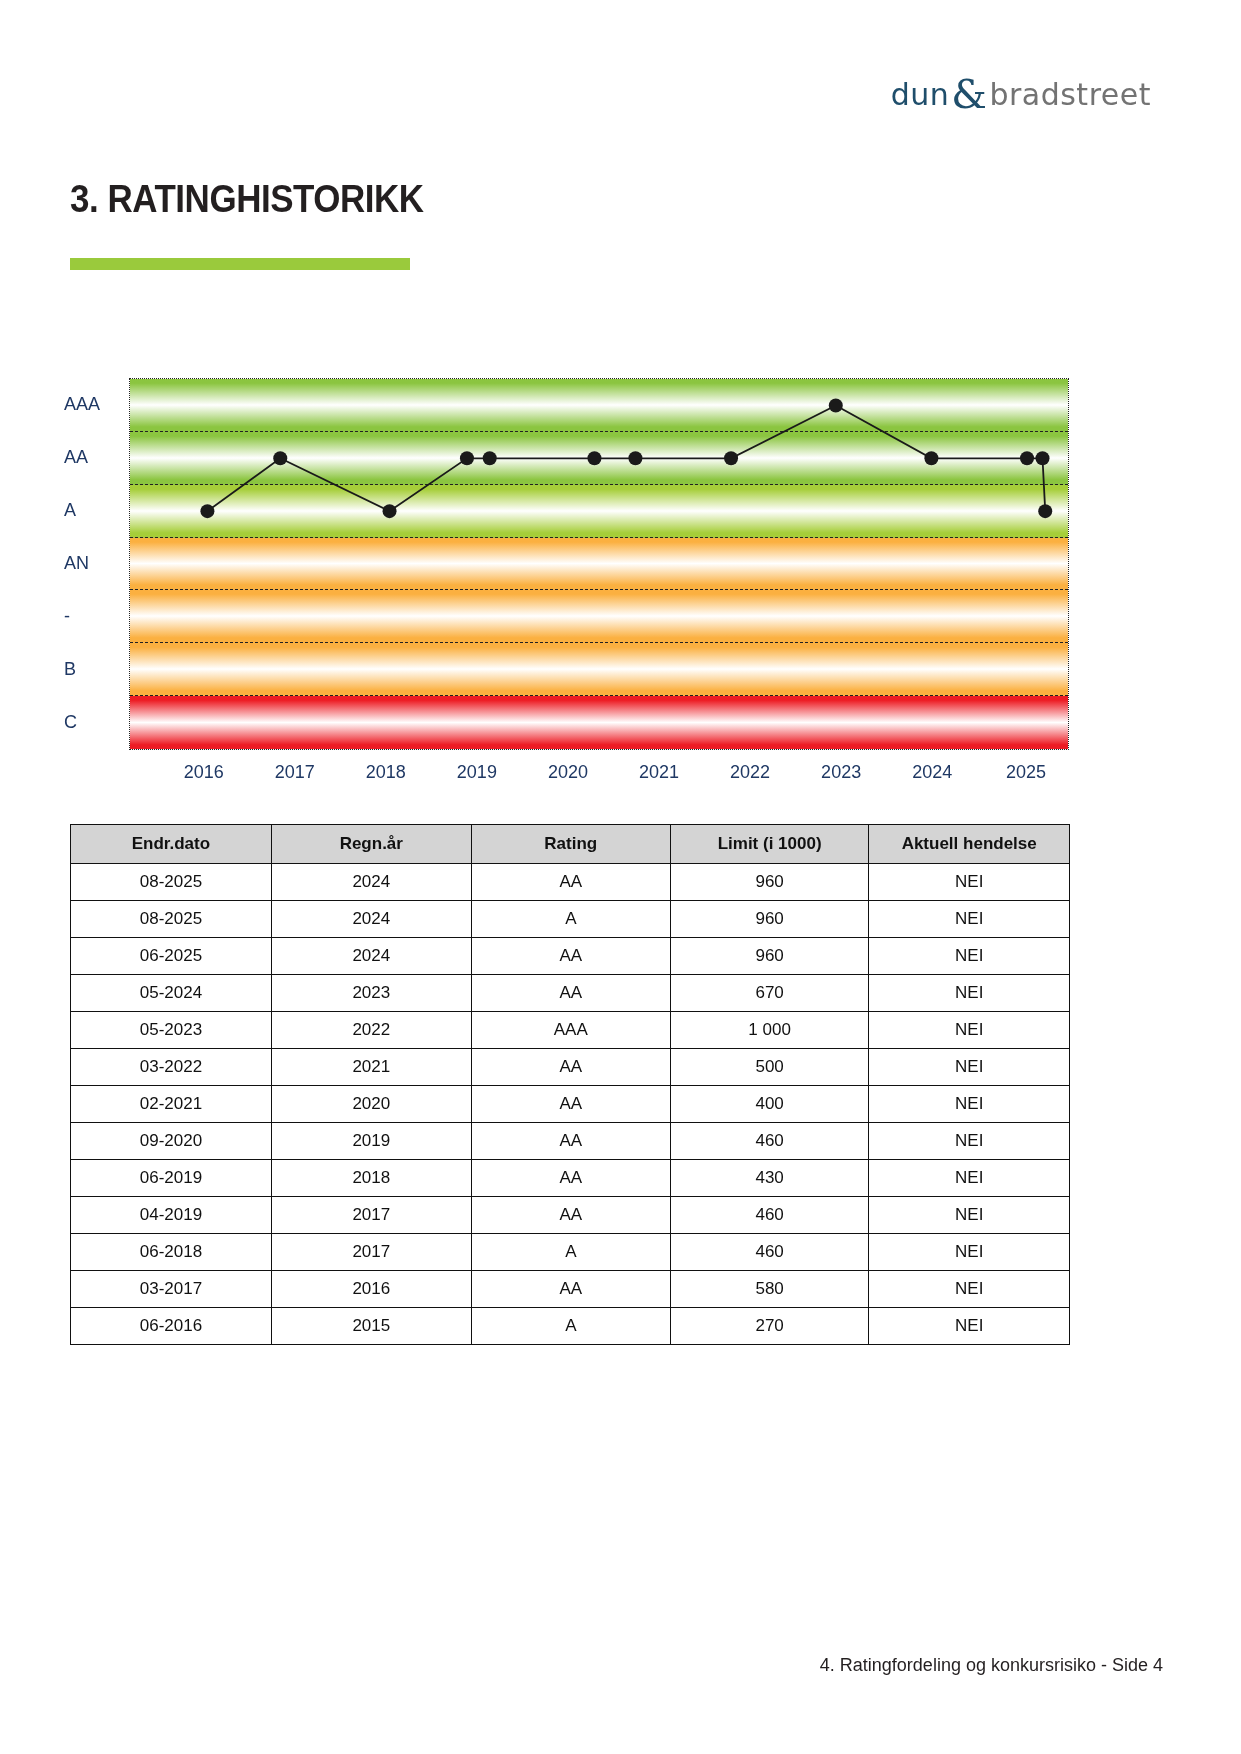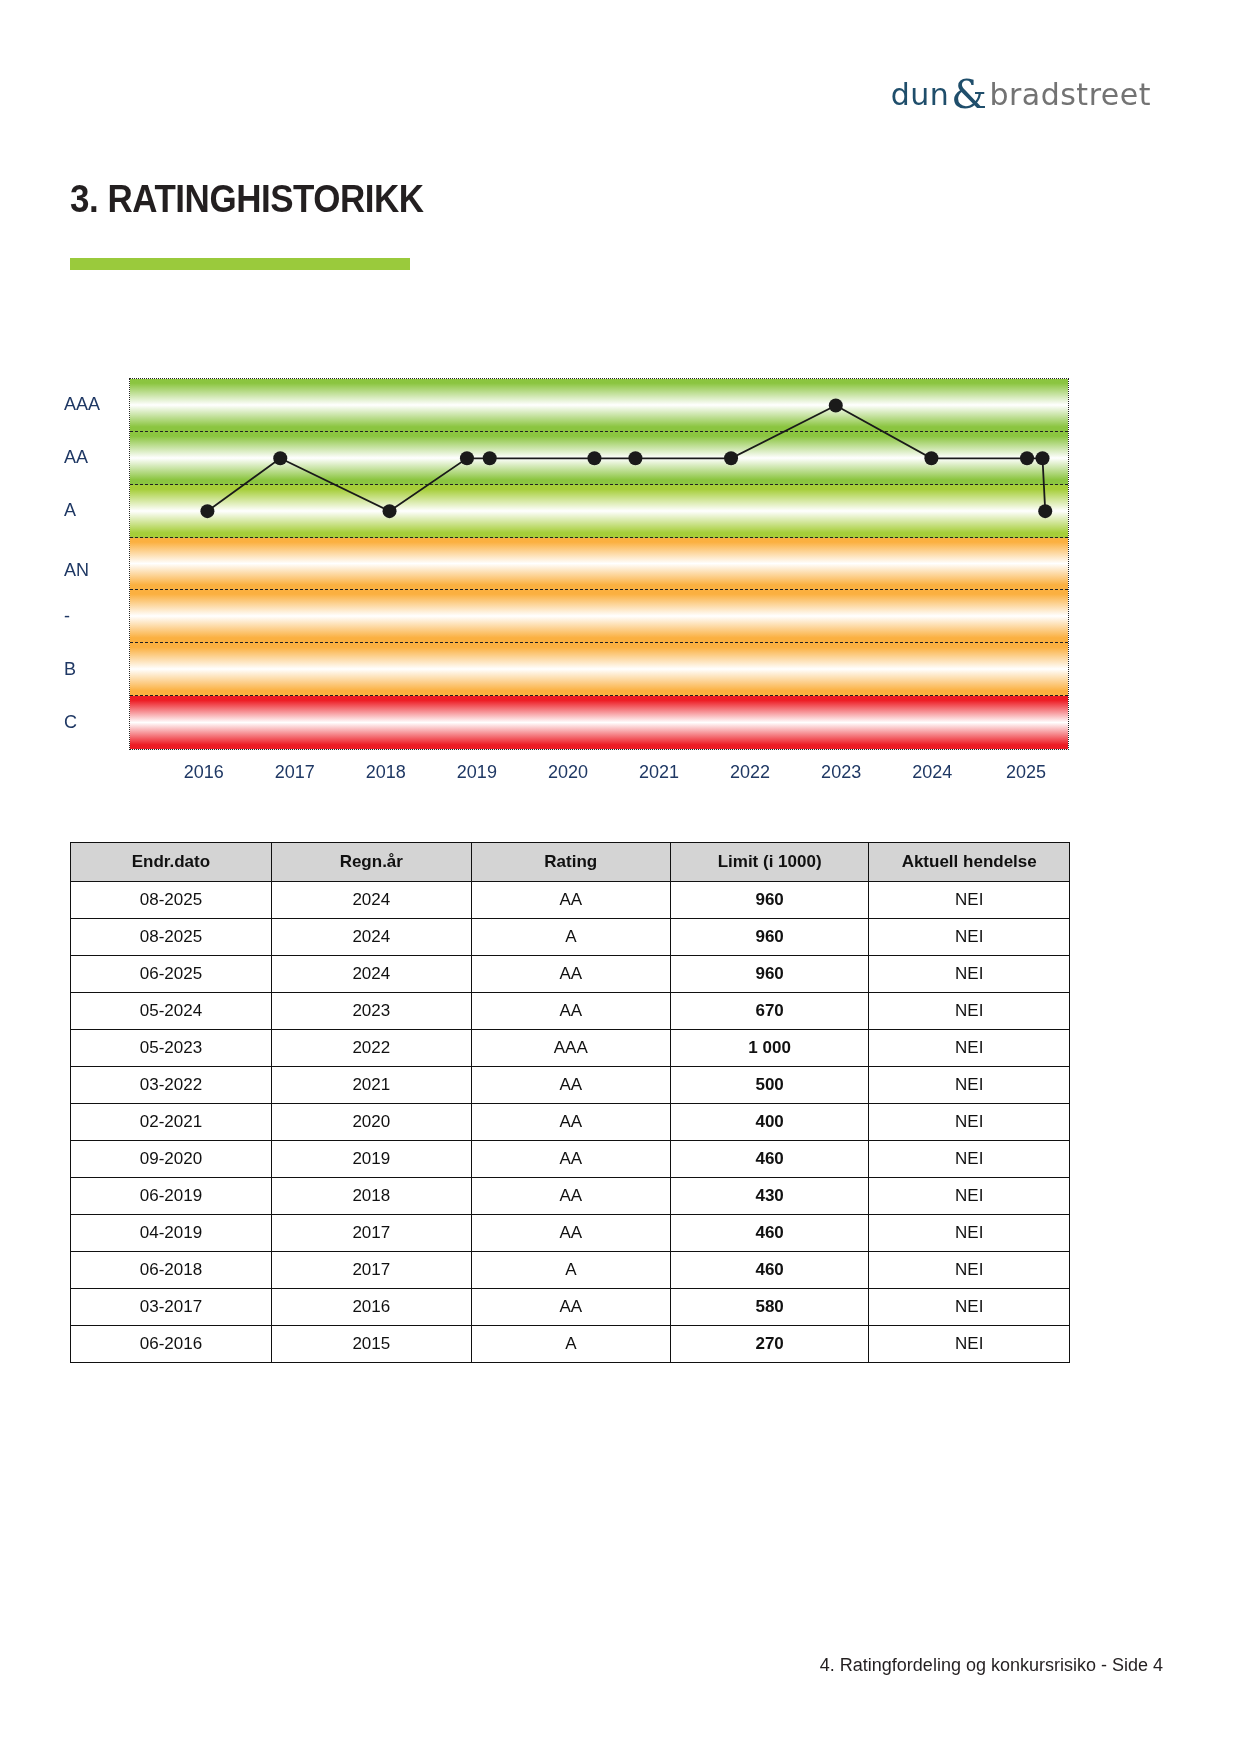--- a/index.html
+++ b/index.html
@@ -132,21 +132,21 @@
     top: 0;
     width: 100%;
     height: 100%;
     overflow: visible;
   }
 
   
   .rating-table {
     position: absolute;
     left: 70px;
-    top: 842px;
+    top: 824px;
     width: 1000px;
     border-collapse: collapse;
     font-size: 17px;
     color: #111;
   }
   .rating-table th {
     background: #d4d4d4;
     border: 1px solid #111;
     font-weight: bold;
     padding: 9px 4px;
@@ -155,21 +155,21 @@
   }
   .rating-table td {
     border: 1px solid #111;
     padding: 8px 4px;
     text-align: center;
     background: #fff;
   }
   .col-a { width: 200px; }
   .col-b { width: 200px; }
   .col-c { width: 200px; }
-  .col-d { width: 200px; font-weight: bold; }
+  .col-d { width: 200px; }
   .col-e { width: 200px; }
 
   
   .footer {
     position: absolute;
     right: 78px;
     bottom: 78px;
     font-size: 18px;
     color: #231f20;
     white-space: nowrap;
@@ -185,21 +185,21 @@
 </div>
 
 <div class="section-title">3. RATINGHISTORIKK</div>
 <div class="title-rule"></div>
 
 <div class="chart-wrap">
   <div class="y-labels">
       <div class="y-label" style="top: 26.4286px;">AAA</div>
       <div class="y-label" style="top: 79.2857px;">AA</div>
       <div class="y-label" style="top: 132.143px;">A</div>
-      <div class="y-label" style="top: 192px;">AN</div>
+      <div class="y-label" style="top: 185px;">AN</div>
       <div class="y-label" style="top: 237.857px;">-</div>
       <div class="y-label" style="top: 290.714px;">B</div>
       <div class="y-label" style="top: 343.571px;">C</div>
     </div>
   <div class="plot">
       <div class="band" style="top: 317.143px; height: 52.8571px; background: linear-gradient(rgb(237, 28, 36) 0%, rgb(237, 28, 36) 8%, rgb(255, 255, 255) 50%, rgb(237, 28, 36) 92%, rgb(237, 28, 36) 100%);"></div>
       <div class="band sep" style="top: 264.286px; height: 52.8571px; background: linear-gradient(rgb(251, 176, 64) 0%, rgb(251, 176, 64) 8%, rgb(255, 255, 255) 50%, rgb(251, 176, 64) 92%, rgb(251, 176, 64) 100%);"></div>
       <div class="band sep" style="top: 211.429px; height: 52.8571px; background: linear-gradient(rgb(251, 176, 64) 0%, rgb(251, 176, 64) 8%, rgb(255, 255, 255) 50%, rgb(251, 176, 64) 92%, rgb(251, 176, 64) 100%);"></div>
       <div class="band sep" style="top: 158.571px; height: 52.8571px; background: linear-gradient(rgb(251, 176, 64) 0%, rgb(251, 176, 64) 8%, rgb(255, 255, 255) 50%, rgb(251, 176, 64) 92%, rgb(251, 176, 64) 100%);"></div>
       <div class="band sep" style="top: 105.714px; height: 52.8571px; background: linear-gradient(rgb(166, 206, 57) 0%, rgb(166, 206, 57) 8%, rgb(255, 255, 255) 50%, rgb(166, 206, 57) 92%, rgb(166, 206, 57) 100%);"></div>

